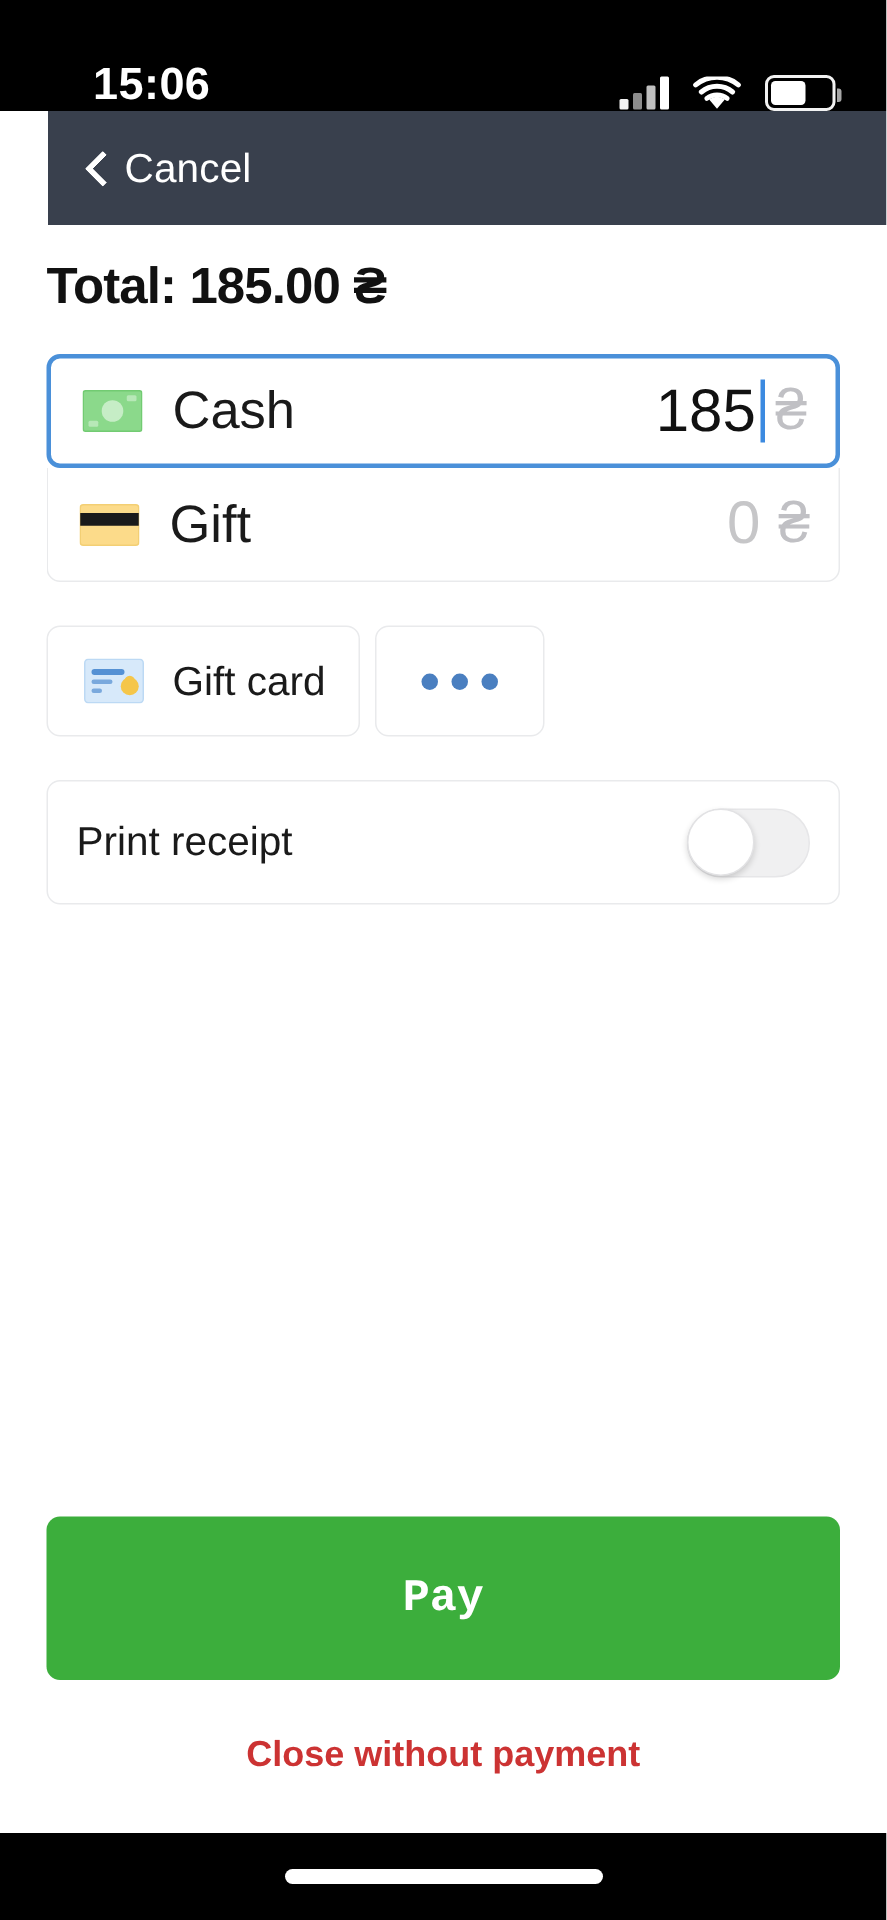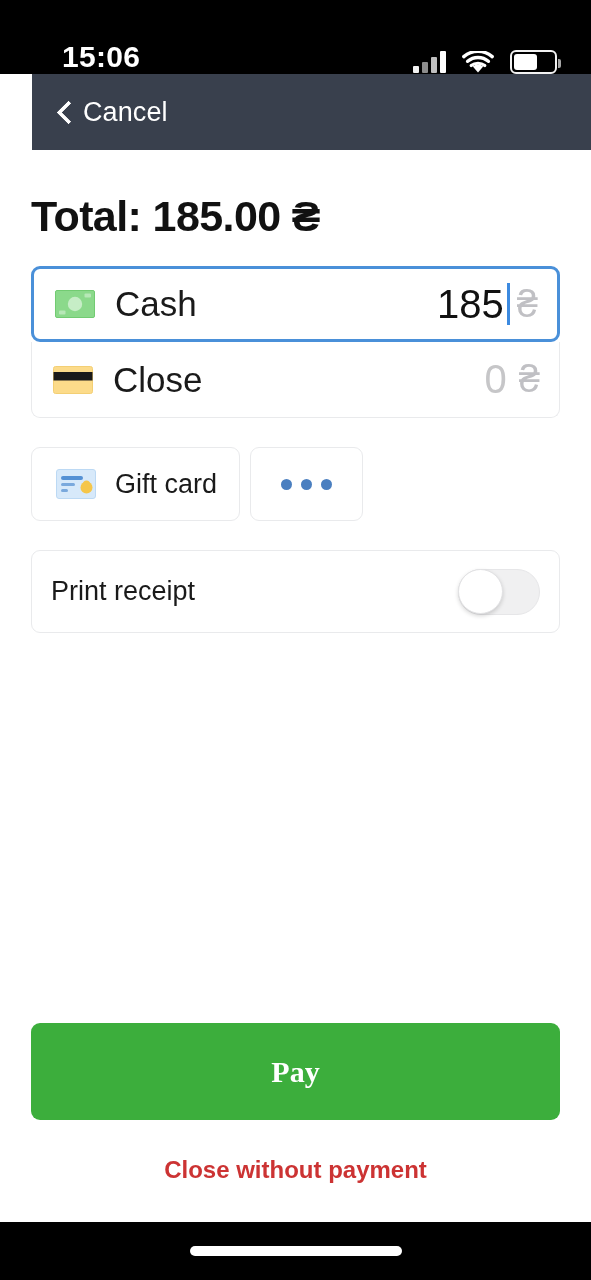--- a/index.html
+++ b/index.html
@@ -129,25 +129,25 @@
   .content {
     flex: 1 1 auto;
     background: #ffffff;
     display: flex;
     flex-direction: column;
     padding: 0 31px;
     overflow: hidden;
   }
 
   .total-title {
-    font-size: 43px;
+    font-size: 34px;
     font-weight: 700;
     color: #111111;
     letter-spacing: -0.6px;
-    margin-top: 42px;
+    margin-top: 22px;
     margin-bottom: 25px;
     white-space: nowrap;
   }
 
   
   .methods {
     position: relative;
     margin-bottom: 29px;
   }
 
@@ -275,29 +275,29 @@
     border-radius: 50%;
     background: #ffffff;
     border: 1px solid #e2e2e4;
     box-shadow: 0 2px 4px rgba(0,0,0,0.16);
   }
 
   .spacer { flex: 1 1 auto; }
 
   
   .pay-button {
-    height: 97px;
+    height: 109px;
     background: #3cae3c;
     border: none;
     border-radius: 9px;
     color: #ffffff;
     font-size: 30px;
     font-weight: 700;
     cursor: pointer;
-    font-family: Liberation Serif, serif;
+    font-family: Liberation Mono, monospace;
     width: 100%;
     flex: 0 0 auto;
   }
   .close-link {
     text-align: center;
     color: #cc3333;
     font-size: 24px;
     font-weight: 600;
     margin-top: 36px;
     margin-bottom: 38px;
@@ -379,21 +379,21 @@
         </span>
       </div>
 
       <div class="method-row last">
         <span class="method-icon">
           <svg width="40" height="28" viewBox="0 0 40 28" aria-hidden="true">
             <rect x="0.5" y="0.5" width="39" height="27" rx="2" fill="#fcdb8a" stroke="#f3cf74" stroke-width="1"></rect>
             <rect x="0.5" y="6" width="39" height="8.5" fill="#1a1a1a"></rect>
           </svg>
         </span>
-        <span class="method-label">Close</span>
+        <span class="method-label">Gift</span>
         <span class="method-amount">
           <span class="amount-value zero">0</span>
           <span class="amount-currency spaced">₴</span>
         </span>
       </div>
 
     </div>
 
     <div class="secondary-row">
 

